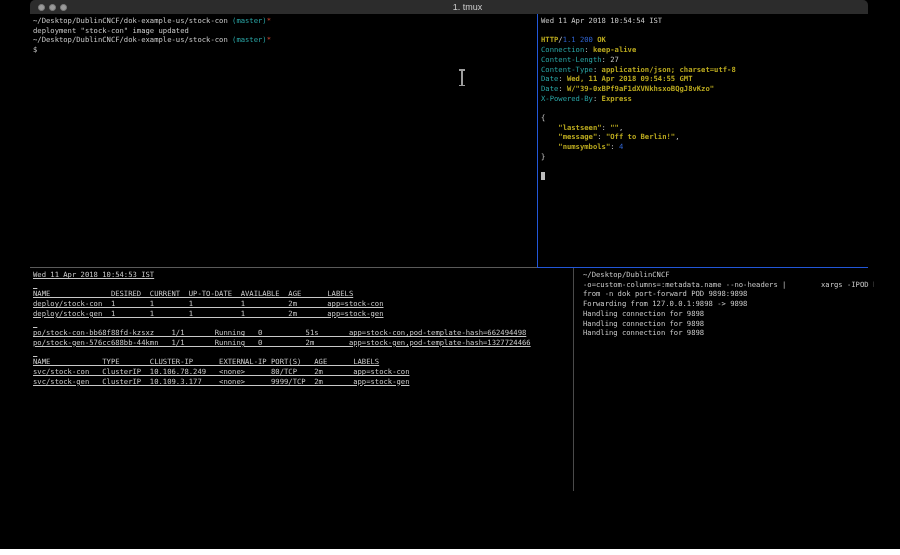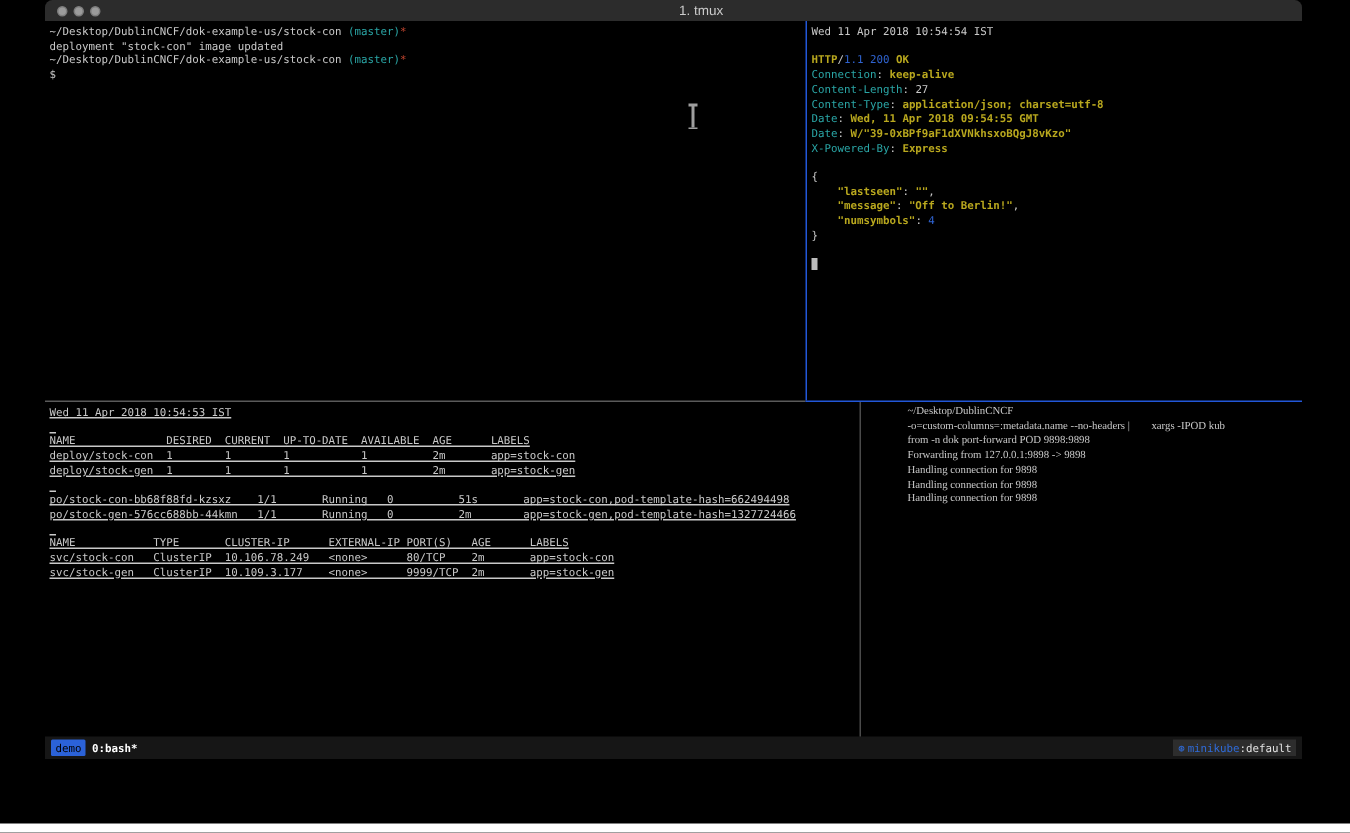--- a/index.html
+++ b/index.html
@@ -12,21 +12,21 @@
   .titlebar { height:14px; background:#2c2c2c; border-radius:5px 5px 0 0; position:relative;padding-left:37px; }
   .dots { position:absolute; left:8px; top:4px; display:flex; gap:4px; }
   .dot { width:7px; height:7px; border-radius:50%; background:#9b9b9b; border:0.5px solid #7d7d7d; }
   .title { text-align:center; line-height:14px; font-family:"Liberation Sans", sans-serif; font-size:9px; color:#cbcbcb; }
 
   .tmux { position:relative; height:477px; font-size:7.2px; line-height:9.7px; color:#c9c9c9; }
   .pane { position:absolute; overflow:hidden; padding:2px 0 0 3px; }
   .pane-tl { left:0;   top:0;     width:507px; height:253px; }
   .pane-tr { left:508px; top:0;   width:330px; height:253px; }
   .pane-bl { left:0;   top:254px; width:543px; height:223px;text-decoration:underline; }
-  .pane-br { left:572px; top:254px; width:294px; height:223px;font-family:Liberation Serif, serif; }
+  .pane-br { left:550px; top:254px; width:294px; height:223px; }
 
   .border-v-top    { position:absolute; left:507px; top:0;     width:1px;  height:253px; background:#2257d8; }
   .border-h-left   { position:absolute; left:0;     top:253px; width:507px; height:1px;  background:#5a5a5a; }
   .border-h-right  { position:absolute; left:507px; top:253px; width:331px; height:1px;  background:#2257d8; }
   .border-v-bottom { position:absolute; left:543px; top:254px; width:1px;  height:223px; background:#4a4a4a; }
 
   .ln { white-space:pre; line-height:9.7px; min-height:9.7px; }
   .c-fg     { color:#c9c9c9; }
   .c-cyan   { color:#2aa6a6; }
   .c-yellow { color:#b9a81e;font-weight:bold; }
@@ -114,29 +114,20 @@
             <div class="ln"><span class="c-fg">Handling connection for 9898</span></div>
             <div class="ln"><span class="c-fg">Handling connection for 9898</span></div>
           </div>
 
         <div class="border-v-top"></div>
         <div class="border-h-left"></div>
         <div class="border-h-right"></div>
         <div class="border-v-bottom"></div>
       </div>
 
-      <div class="statusbar">
-        <span class="session-chip">demo</span>
-        <span class="window-tab">0:bash*</span>
-        <span class="status-right">
-          <span class="k8s-icon">⊛</span>
-          <span class="k8s-context">minikube</span>
-          <span class="k8s-namespace">:default</span>
-        </span>
-      </div>
 
     </div>
 
     <div class="ibeam">
       <div class="cap-t"></div>
         <div class="bar"></div>
         <div class="cap-b"></div>
     </div>
   </div>
 </div>

